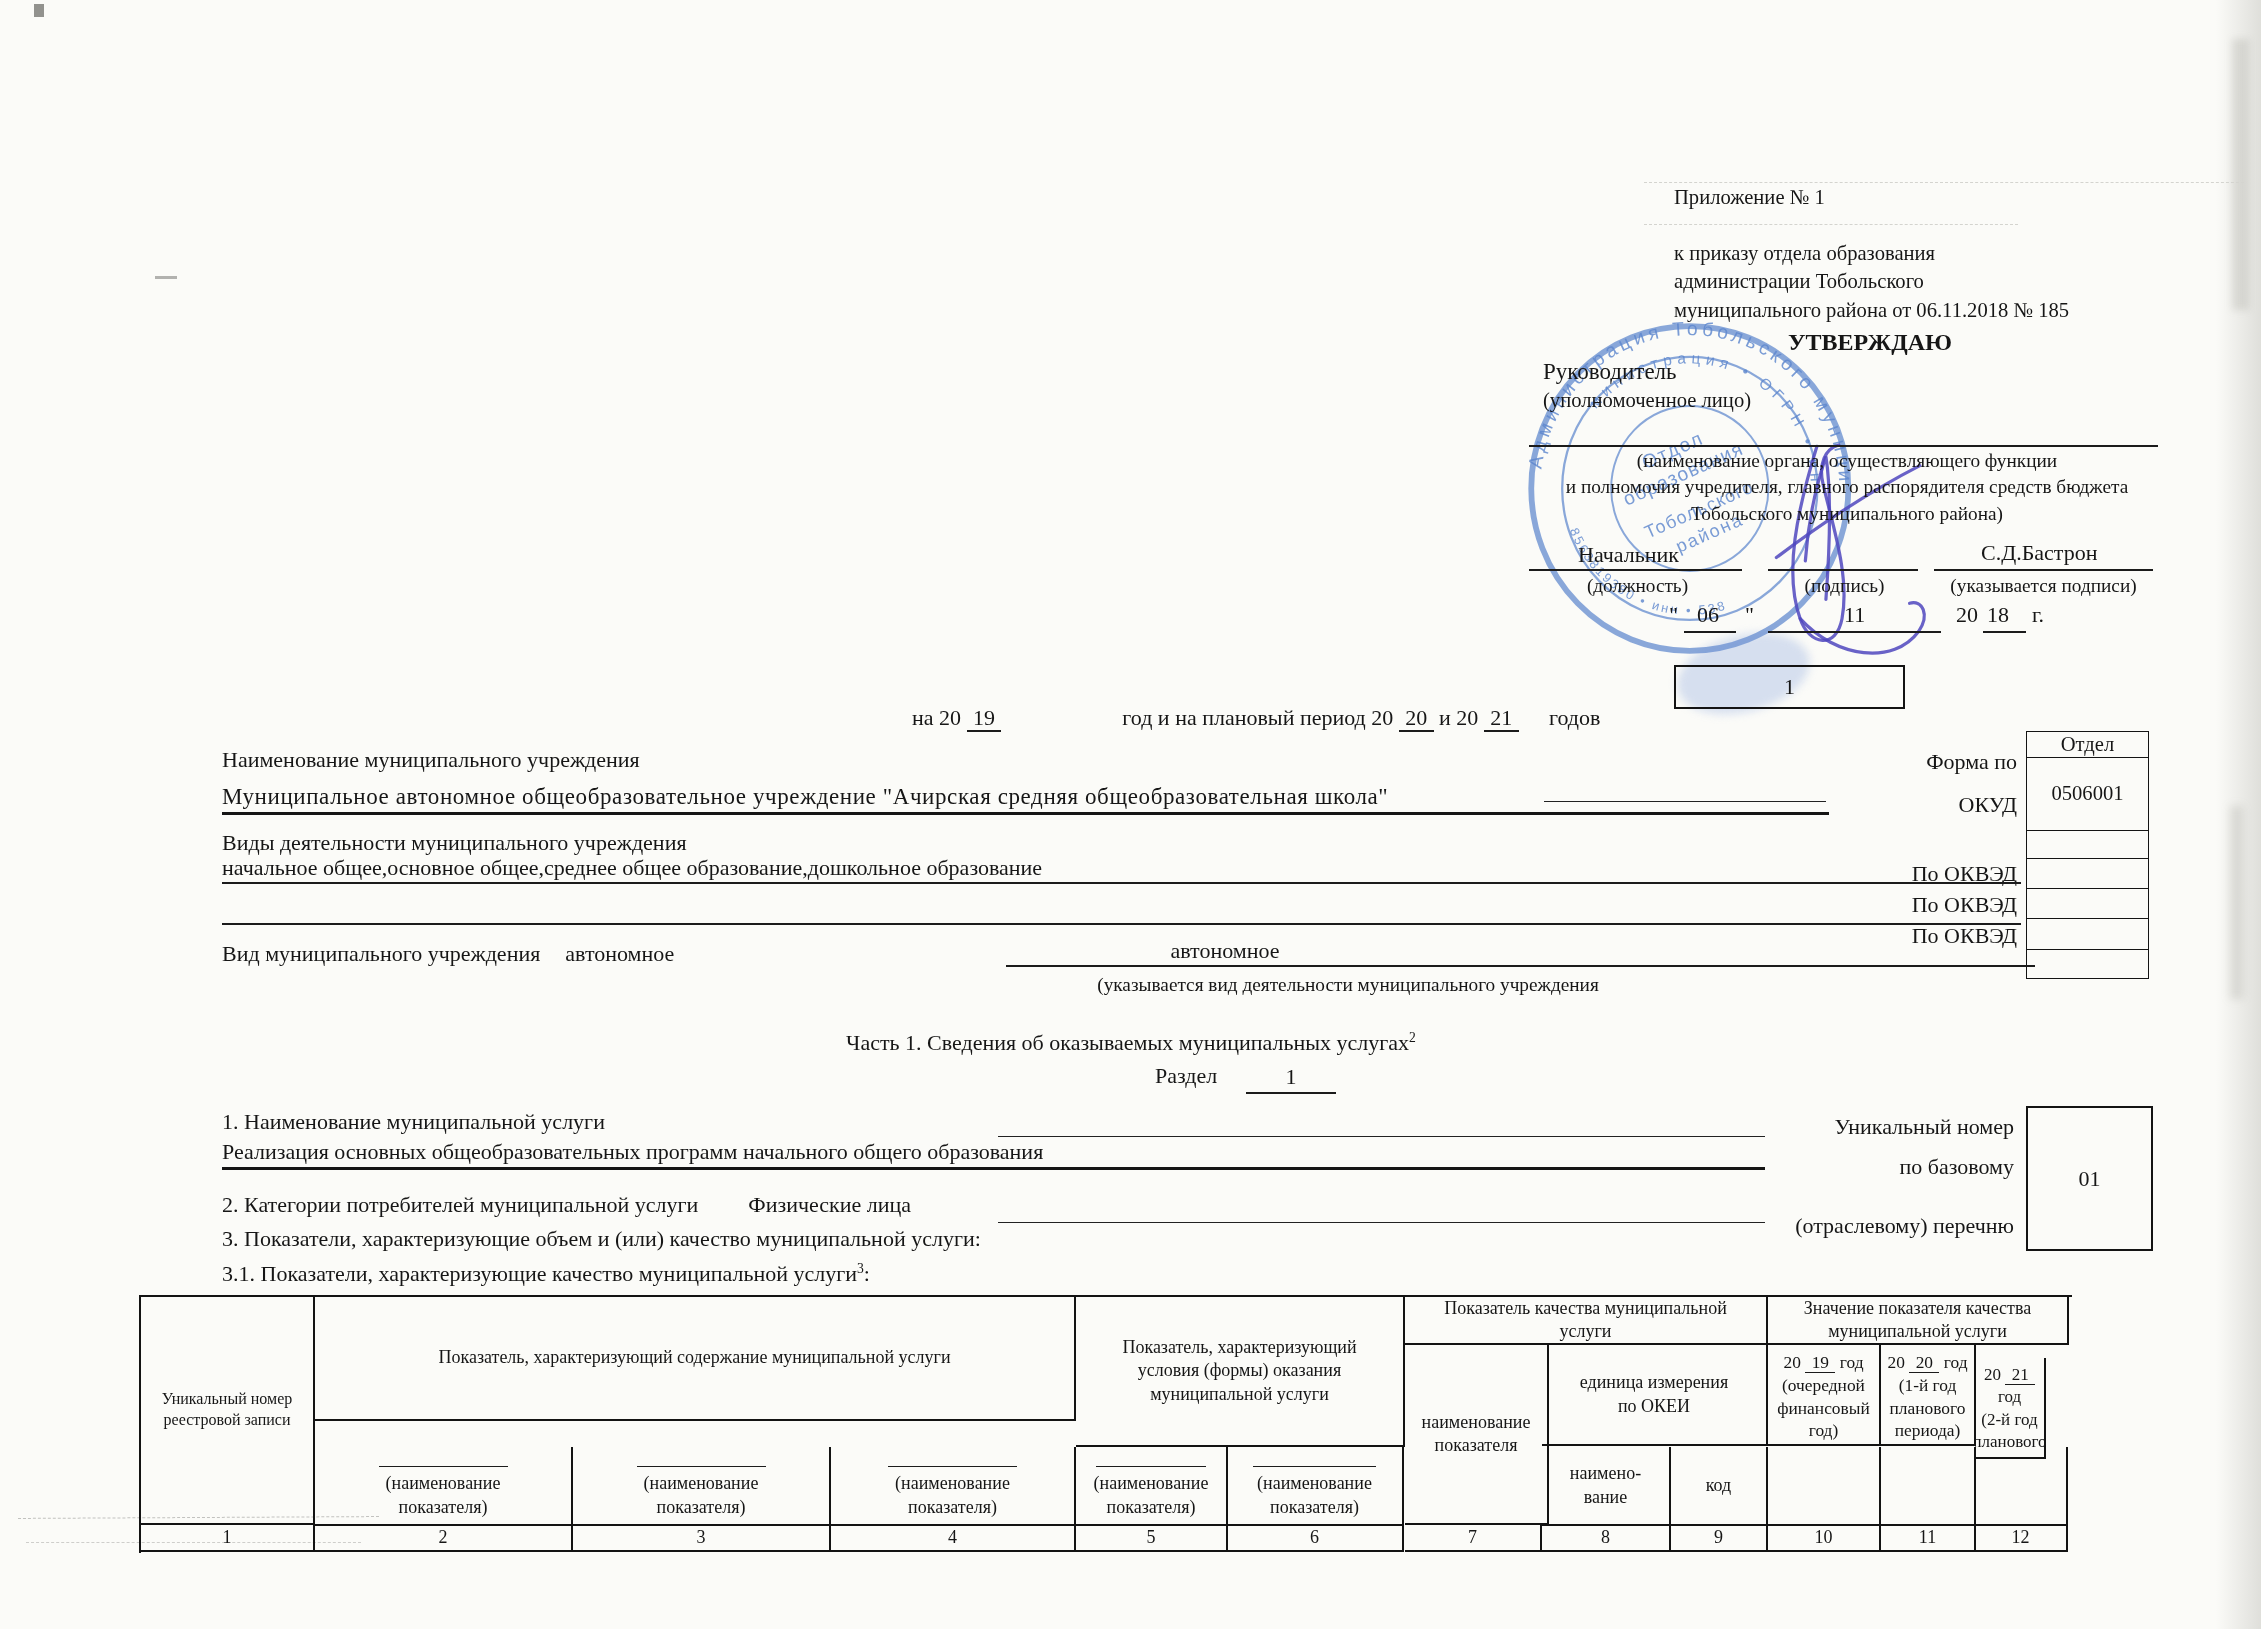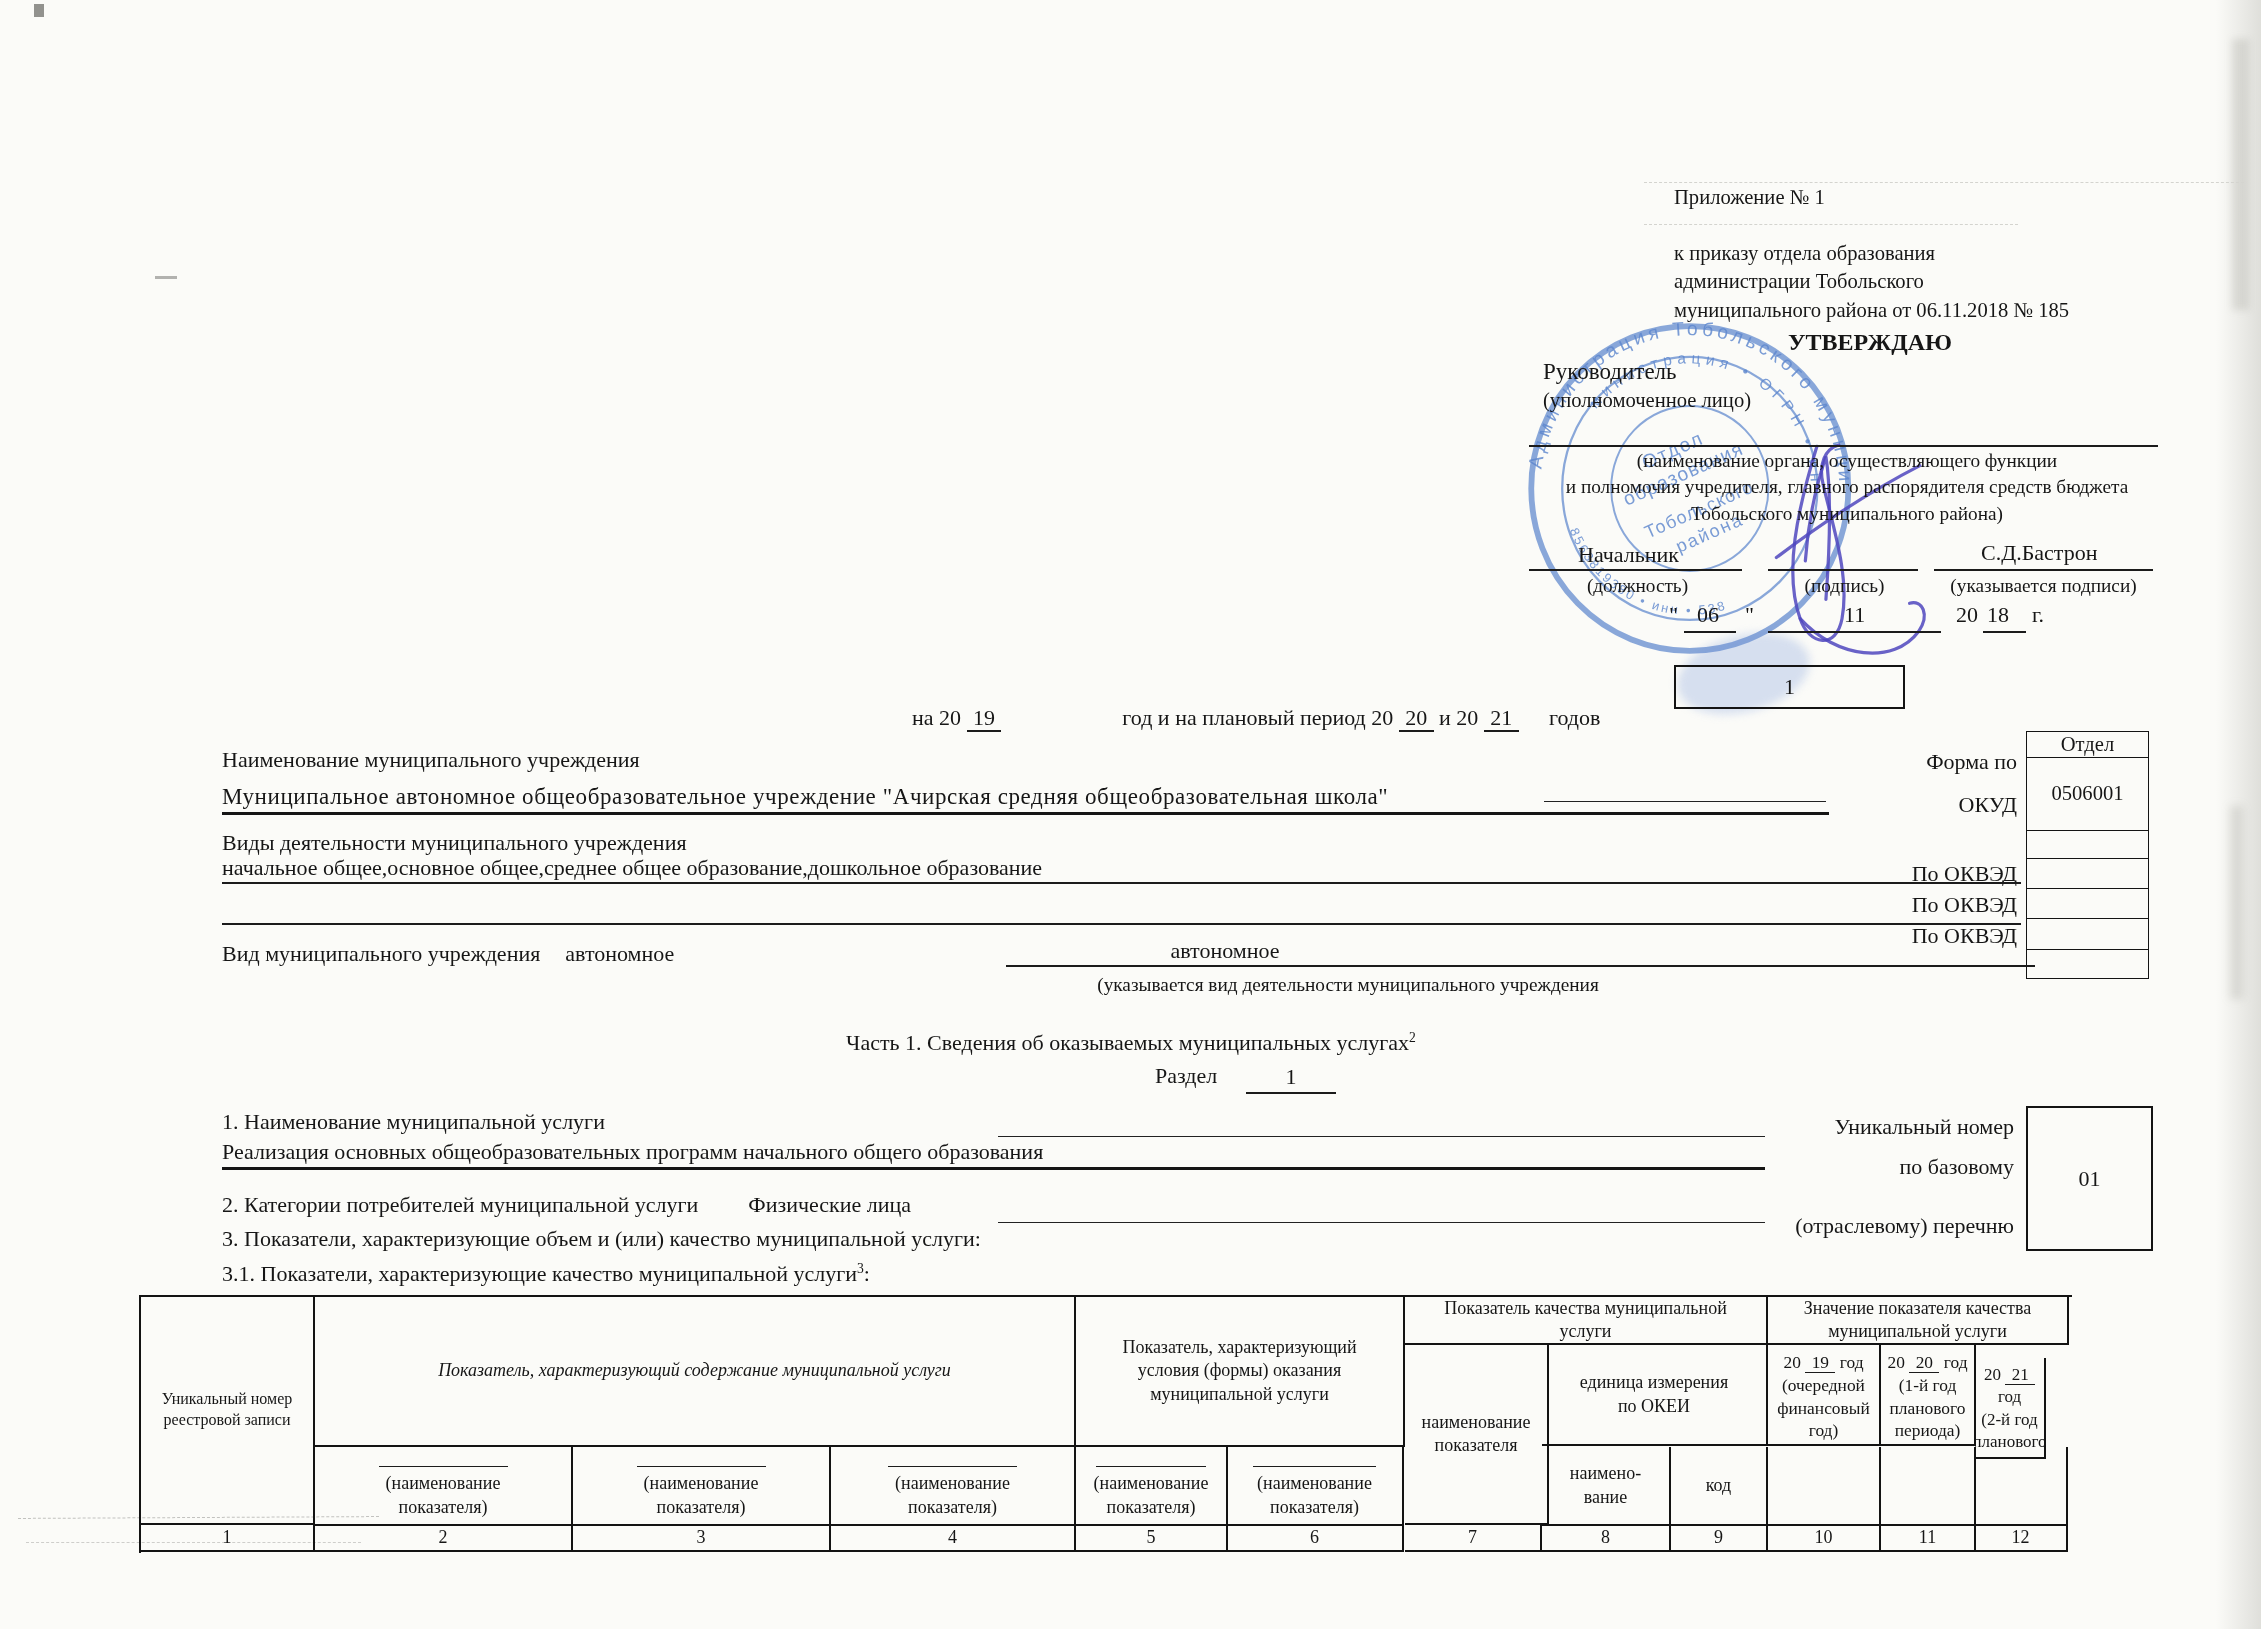--- a/index.html
+++ b/index.html
@@ -203,21 +203,21 @@
   <div class="ul3" style="left:998px;top:1222px;width:767px;"></div>
   <div class="t" style="left:222px;top:1226px;">3. Показатели, характеризующие объем и (или) качество муниципальной услуги:</div>
   <div class="t" style="left:222px;top:1261px;">
     <span>3.1. Показатели, характеризующие качество муниципальной услуги</span><sup>3</sup><span>:</span>
   </div>
 
   <div id="qtable">
     <div class="tc" style="left:0;top:0;width:174px;height:228px;font-size:16px;">
         <span style="white-space:normal;">Уникальный номер реестровой записи</span>
       </div>
-    <div class="tc" style="left:174px;top:0;width:761px;height:150px;font-style:italic;">
+    <div class="tc" style="left:174px;top:0;width:761px;height:124px;">
         <span>Показатель, характеризующий содержание муниципальной услуги</span>
       </div>
     <div class="tc" style="left:935px;top:0;width:329px;height:150px;">
         <span style="white-space:normal;display:inline-block;max-width:277px;">Показатель, характеризующий условия (формы) оказания муниципальной услуги</span>
       </div>
     <div class="tc" style="left:1264px;top:0;width:363px;height:48px;">
         <span style="white-space:normal;display:inline-block;max-width:303px;">Показатель качества муниципальной услуги</span>
       </div>
     <div class="tc" style="left:1627px;top:0;width:301px;height:48px;">
         <span style="white-space:normal;display:inline-block;max-width:277px;">Значение показателя качества муниципальной услуги</span>

